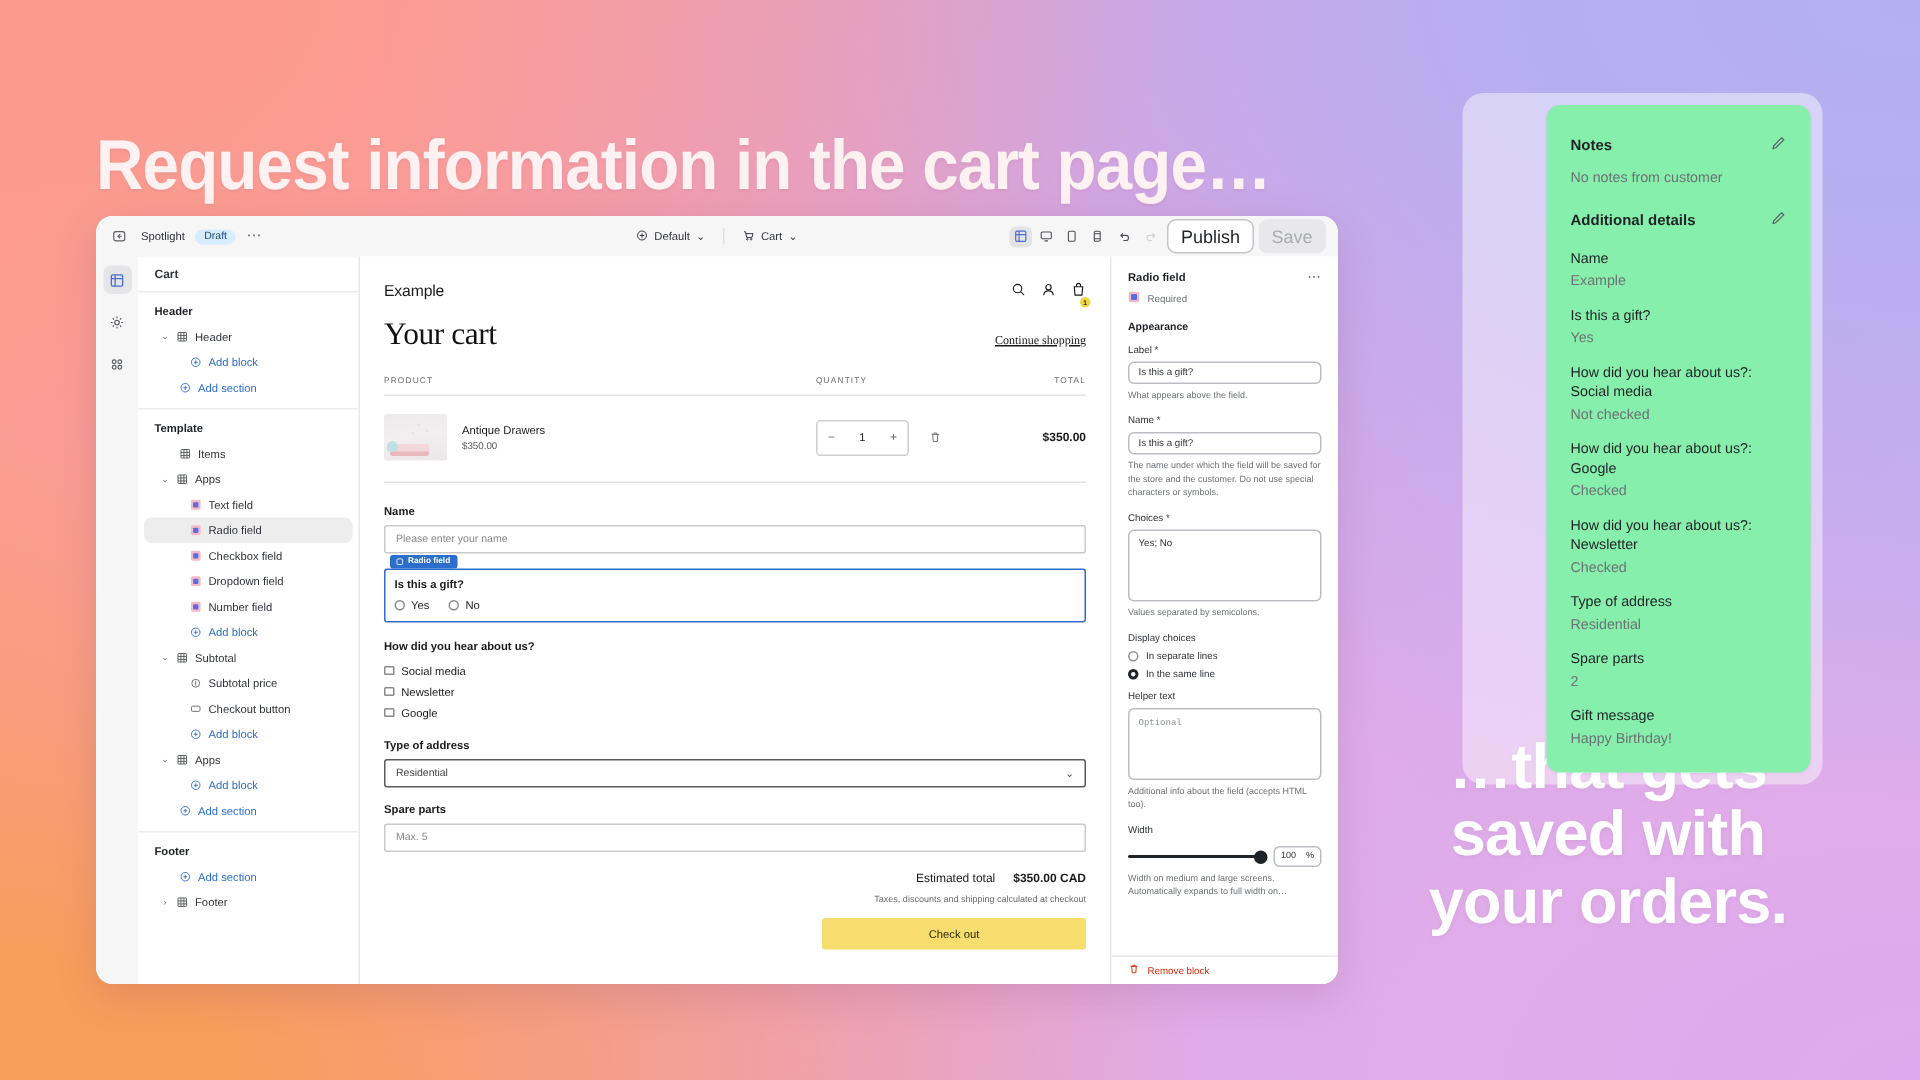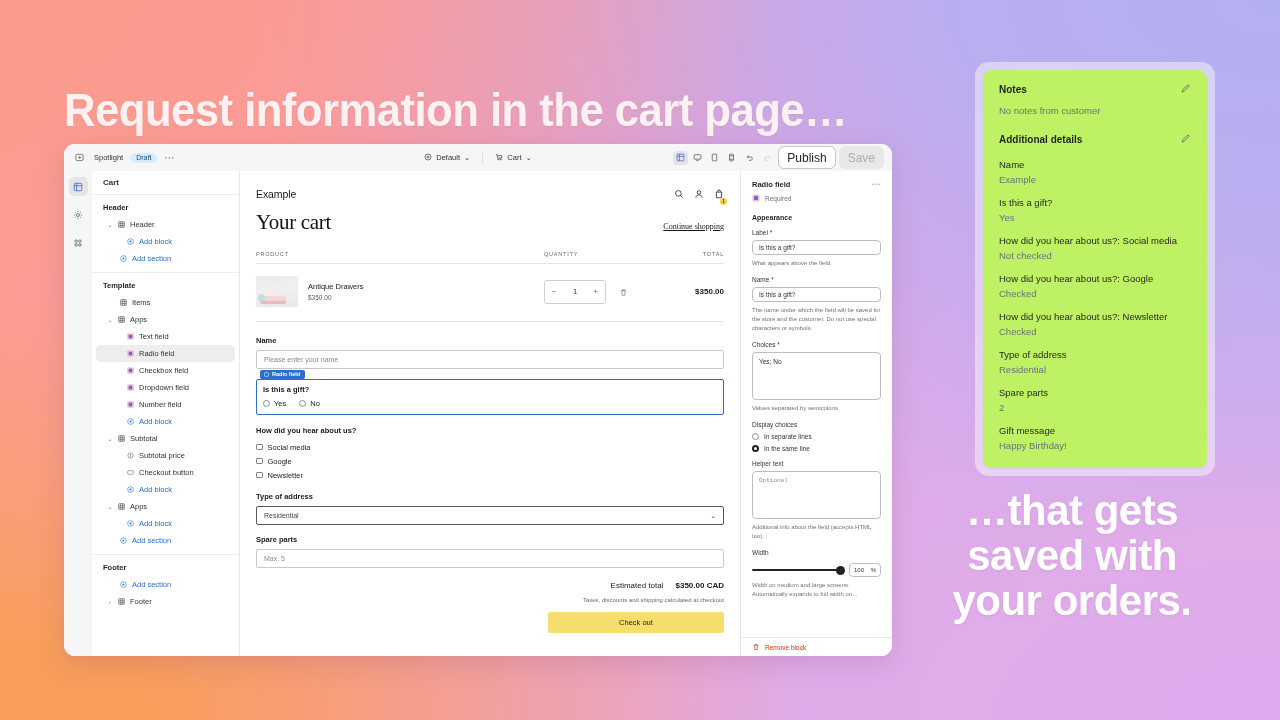--- a/index.html
+++ b/index.html
@@ -320,23 +320,24 @@
 
   
   .notes-card {
     position: absolute; right: 65px; top: 62px;
     width: 240px;
     background: rgba(255,255,255,0.45);
     border-radius: 14px;
     padding: 8px;
   }
   .notes-inner {
-    background: #bef264; border-radius: 9px;
-    padding: 10px 16px 16px 16px;
+    background: #86efac; border-radius: 9px;
+    padding: 18px 16px 16px 16px;
     box-shadow: 0 1px 2px rgba(0,0,0,0.06);
+    margin-left: 48px;
   }
   .nc-head { display: flex; align-items: center; }
   .nc-title { font-size: 10px; font-weight: bold; color: #1f2226; }
   .pencil { margin-left: auto; color: #5c5f62; }
   .nc-sub { font-size: 9.5px; color: #6d7175; margin-top: 7px; }
   .nc-head2 { display: flex; align-items: center; margin-top: 14px; }
   .nc-item { margin-top: 10px; }
   .nc-k { font-size: 9.5px; color: #1f2226; line-height: 13px; }
   .nc-v { font-size: 9.5px; color: #6d7175; margin-top: 2px; line-height: 13px; }
 </style>
@@ -756,25 +757,25 @@
 
           <div class="f-group">
             <div class="f-label">How did you hear about us?</div>
             <div class="chk-list">
               <span class="chk-item">
                 <span class="chk"></span>
                 <span>Social media</span>
               </span>
               <span class="chk-item">
                 <span class="chk"></span>
-                <span>Google</span>
+                <span>Newsletter</span>
               </span>
               <span class="chk-item">
                 <span class="chk"></span>
-                <span>Newsletter</span>
+                <span>Google</span>
               </span>
             </div>
           </div>
 
           <div class="f-group">
             <div class="f-label">Type of address</div>
             <div class="f-select">
               <span>Residential</span>
               <span class="chev">⌄</span>
             </div>

